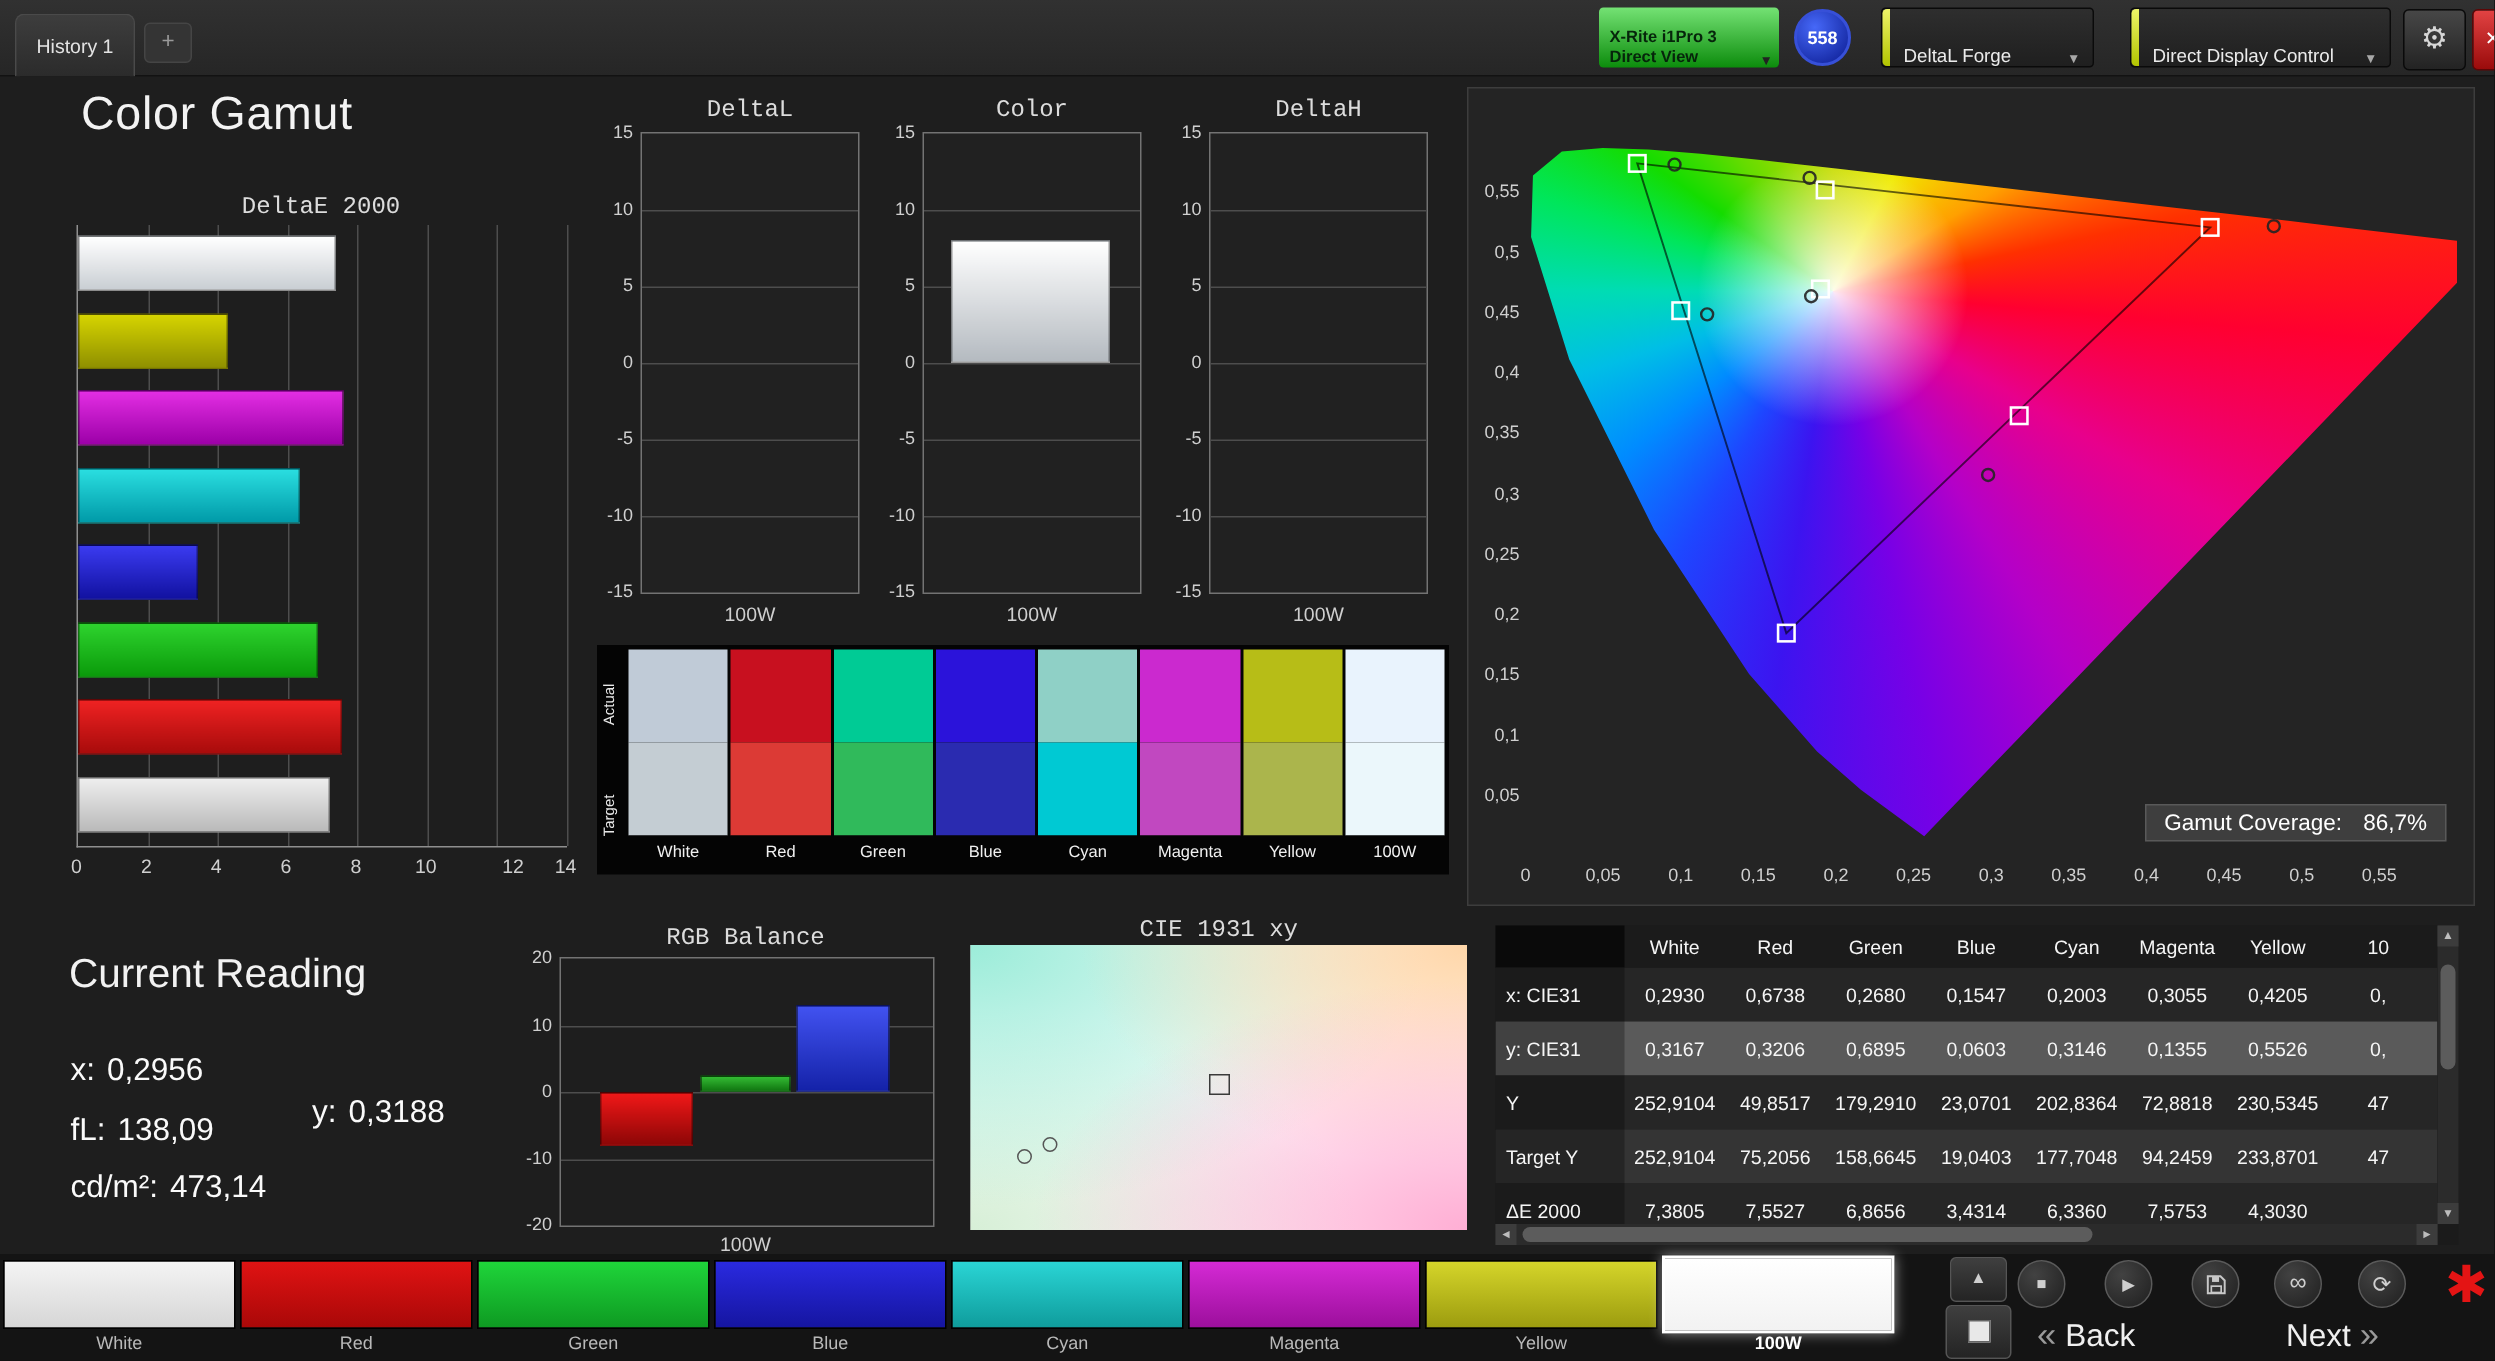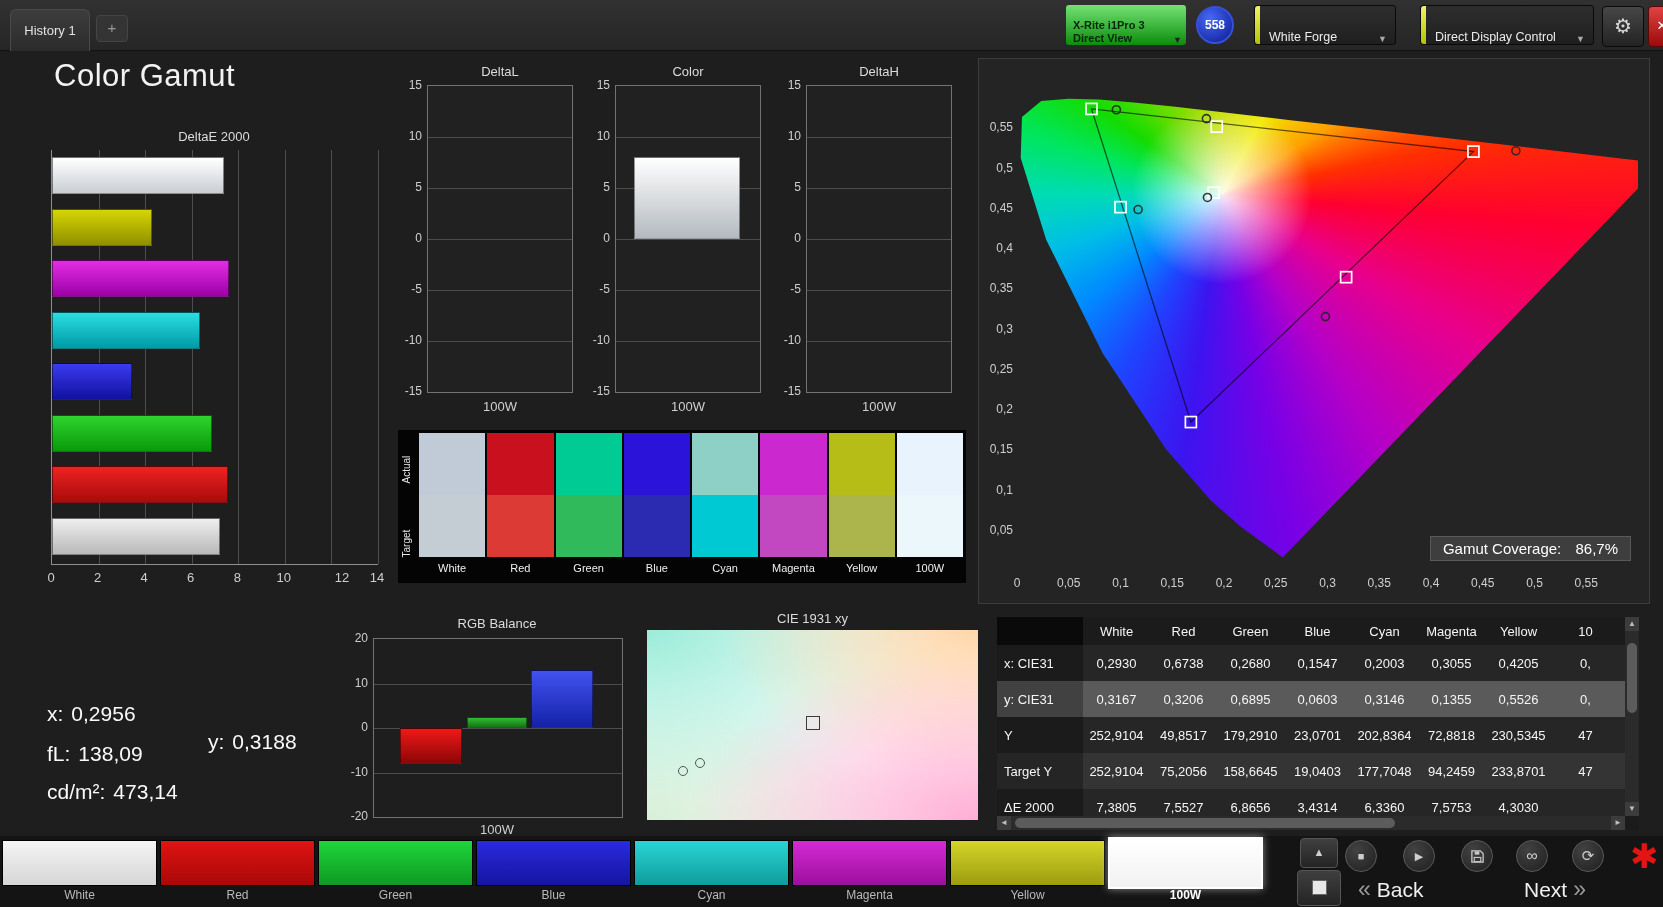--- a/index.html
+++ b/index.html
@@ -18,21 +18,21 @@
   .dd-dark{background:linear-gradient(#2e2e2e,#1f1f1f);border:1px solid #0a0a0a;color:#ececec;font-size:12.5px;padding-left:14px;}
   .dd-dark .stripe{position:absolute;left:0;top:0;bottom:0;width:5px;background:linear-gradient(#eef468,#b2c400);border-radius:3px 0 0 3px;}
   .dd-dark .caret{position:absolute;right:8px;color:#a8a8a8;}
   .dd-src{left:1254px;width:142px;}
   .dd-disp{left:1420px;width:174px;}
   .gearbtn{position:absolute;left:1602px;top:6px;width:40px;height:39px;background:linear-gradient(#474747,#232323);border:1px solid #0a0a0a;border-radius:4px;color:#d6d6d6;font-size:20px;text-align:center;line-height:38px;}
   .closebtn{position:absolute;left:1648px;top:6px;width:26px;height:39px;background:linear-gradient(#e24343,#9a0b0b);border:1px solid #5c0606;border-radius:4px;color:#fff;font-size:13px;text-align:center;line-height:38px;}
 
   
   .page-title{left:54px;top:58px;font-size:31px;color:#f3f3f3;letter-spacing:.5px;}
-  .chart-title{font-size:13px;color:#dcdcdc;text-align:center;}
+  .chart-title{font-size:16px;color:#dcdcdc;text-align:center;font-family:Liberation Mono, monospace;}
 
   
   .deltae-title{left:51px;top:129px;width:326px;}
   .deltae-plot{left:51px;top:150px;width:326px;height:414px;border-left:1px solid #8f8f8f;border-bottom:1px solid #8f8f8f;}
   .gridv{position:absolute;top:0;bottom:0;width:1px;background:#4d4d4d;}
   .gridh{position:absolute;left:0;right:0;height:1px;background:#4d4d4d;}
   .hbar{position:absolute;left:0;height:37px;border:1px solid rgba(0,0,0,.45);box-sizing:border-box;}
   .deltae-xticks{left:51px;top:570px;width:340px;height:16px;}
   .tick{position:absolute;width:30px;text-align:center;font-size:13px;color:#cfcfcf;}
 
@@ -133,21 +133,21 @@
     <div class="dd dd-meter">
       <div class="lines">
         <span>X-Rite i1Pro 3</span>
         <span>Direct View</span>
       </div>
       <span class="caret">▼</span>
     </div>
     <div class="badge">558</div>
     <div class="dd dd-dark dd-src">
       <span class="stripe"></span>
-      <span>White Forge</span>
+      <span>DeltaL Forge</span>
       <span class="caret">▼</span>
     </div>
     <div class="dd dd-dark dd-disp">
       <span class="stripe"></span>
       <span>Direct Display Control</span>
       <span class="caret">▼</span>
     </div>
     <div class="gearbtn">
       <span>⚙</span>
     </div>
@@ -338,20 +338,21 @@
         <div class="cie-xt" style="left: 503.75px;">0,45</div>
         <div class="cie-xt" style="left: 555.5px;">0,5</div>
         <div class="cie-xt" style="left: 607.25px;">0,55</div>
       </div>
     <div class="coverage">
       <span>Gamut Coverage:</span>
       <b>86,7%</b>
     </div>
   </div>
 
+  <div class="abs cr-title">Current Reading</div>
   <div class="abs cr" style="left:47px;top:702px;">
     <span>x:</span><b>0,2956</b>
   </div>
   <div class="abs cr" style="left:208px;top:730px;">
     <span>y:</span><b>0,3188</b>
   </div>
   <div class="abs cr" style="left:47px;top:742px;">
     <span>fL:</span><b>138,09</b>
   </div>
   <div class="abs cr" style="left:47px;top:780px;">

